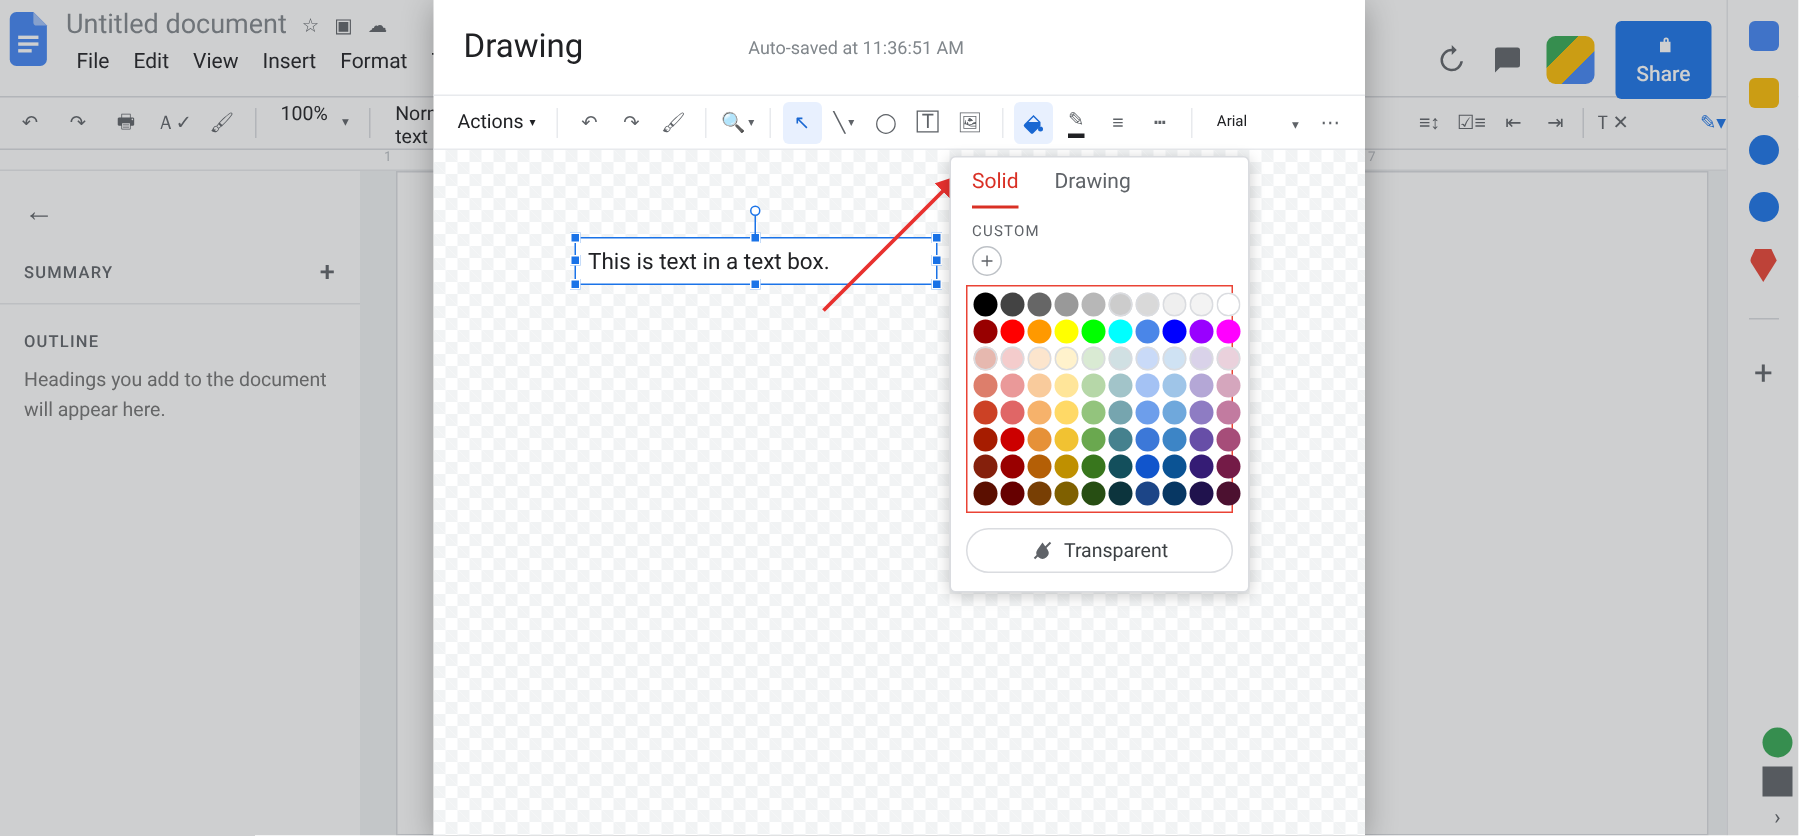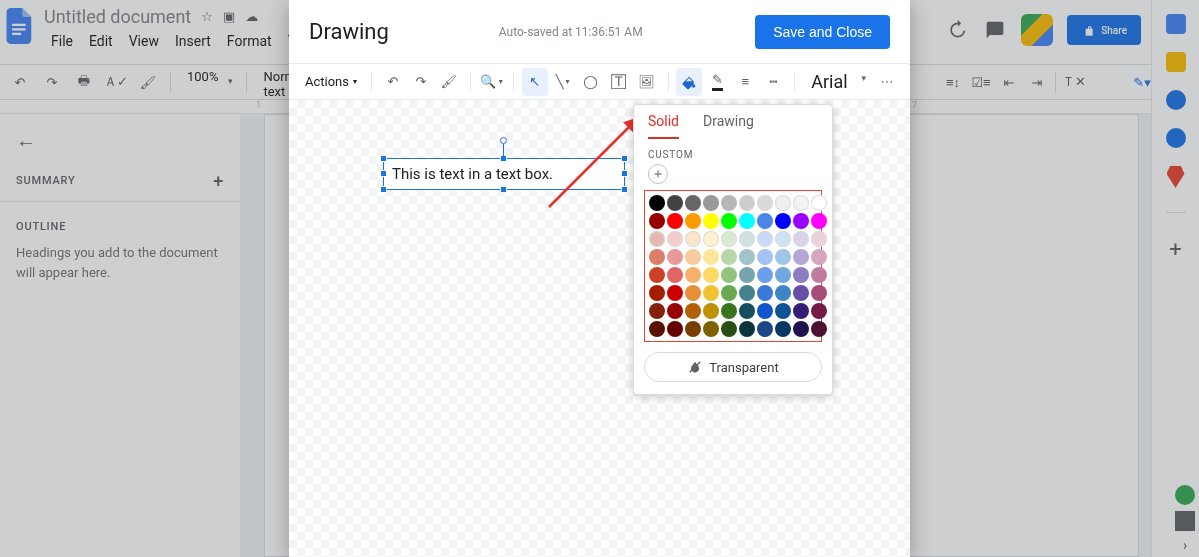--- a/index.html
+++ b/index.html
@@ -29,22 +29,22 @@
   .docs-logo svg { width: 28px; height: 36px; }
   .title-row { display:flex; align-items:center; gap:10px; }
   .doc-title { font-size: 18px; color:#80868b; }
   .title-icon { color:#5f6368; display:inline-flex; }
   .menu-row { display:flex; gap:2px; margin-top:2px; }
   .menu-item { padding:4px 7px; color:#202124; font-size:14px; border-radius:4px; }
   .header-right {
     position:absolute; right:12px; top:14px; display:flex; align-items:center; gap:14px;
   }
   .share-btn {
-    background:#1a73e8; color:#fff; font-weight:500; font-size:10px;
-    padding:8px 14px; border-radius:4px; display:flex; align-items:center; gap:6px;
+    background:#1a73e8; color:#fff; font-weight:500; font-size:14px;
+    padding:8px 14px; border-radius:4px; display:flex; align-items:center; gap:6px;flex-direction:column;
   }
   .header-icon { width:24px; height:24px; display:flex;align-items:center;justify-content:center; color:#5f6368;}
   .avatar { width:32px; height:32px; border-radius:50%; background: linear-gradient(135deg,#f4b400,#0f9d58,#4285f4,#db4437); }
   .meet-icon { width:32px;height:32px;border-radius:6px; background:linear-gradient(135deg,#34a853 0 33%,#fbbc04 33% 66%,#4285f4 66% 100%);}
   .docs-toolbar {
     height: 36px;
     border-top:1px solid #dadce0;
     border-bottom:1px solid #dadce0;
     display:flex; align-items:center; padding:0 6px; gap:4px;
     background:#fff;
@@ -117,21 +117,21 @@
   .dlg-tb {
     height:36px;
     border-bottom:1px solid #e8eaed;
     display:flex; align-items:center; padding:0 10px; gap:2px;
   }
   .dtb { width:28px; height:28px; display:flex;align-items:center;justify-content:center; color:#5f6368; border-radius:4px;}
   .dtb.sel { background:#e8f0fe; color:#1967d2; }
   .dtb-drop::after { content:"▾"; font-size:8px; margin-left:2px; color:#5f6368;}
   .dtb-text { font-size:13px; color:#202124; padding:0 6px; display:flex; align-items:center; gap:4px;}
   .dsep { width:1px; height:20px; background:#e8eaed; margin:0 6px;}
-  .font-sel { width:72px; position:relative; padding:0 18px 0 8px; font-size:18px;}
+  .font-sel { width:72px; position:relative; padding:0 18px 0 8px; font-size:10px;}
   .font-sel::after { content:"▾"; font-size:9px; position:absolute; right:6px; top:2px; color:#5f6368;}
   .bc-under { border-bottom:3px solid #202124; padding-bottom:1px;}
   .canvas {
     flex:1;
     background-image:
       linear-gradient(45deg,#f1f3f4 25%,transparent 25%,transparent 75%,#f1f3f4 75%),
       linear-gradient(45deg,#f1f3f4 25%,transparent 25%,transparent 75%,#f1f3f4 75%);
     background-size:16px 16px;
     background-position:0 0,8px 8px;
     position:relative;
@@ -306,21 +306,20 @@
     <div style="font-size:14px;color:#5f6368;">›</div>
   </div>
 </div>
 
 <div class="dim"></div>
 
 <div class="dialog">
   <div class="dlg-head">
     <span class="dlg-title">Drawing</span>
     <span class="dlg-status">Auto-saved at 11:36:51 AM</span>
-    <button class="dlg-save">Save and Close</button>
   </div>
 
   <div class="dlg-tb">
     <span class="dtb-text">
       <span>Actions</span>
         <span style="font-size:8px;">▾</span>
     </span>
     <span class="dsep"></span>
     <span class="dtb">↶</span>
     <span class="dtb">↷</span>

